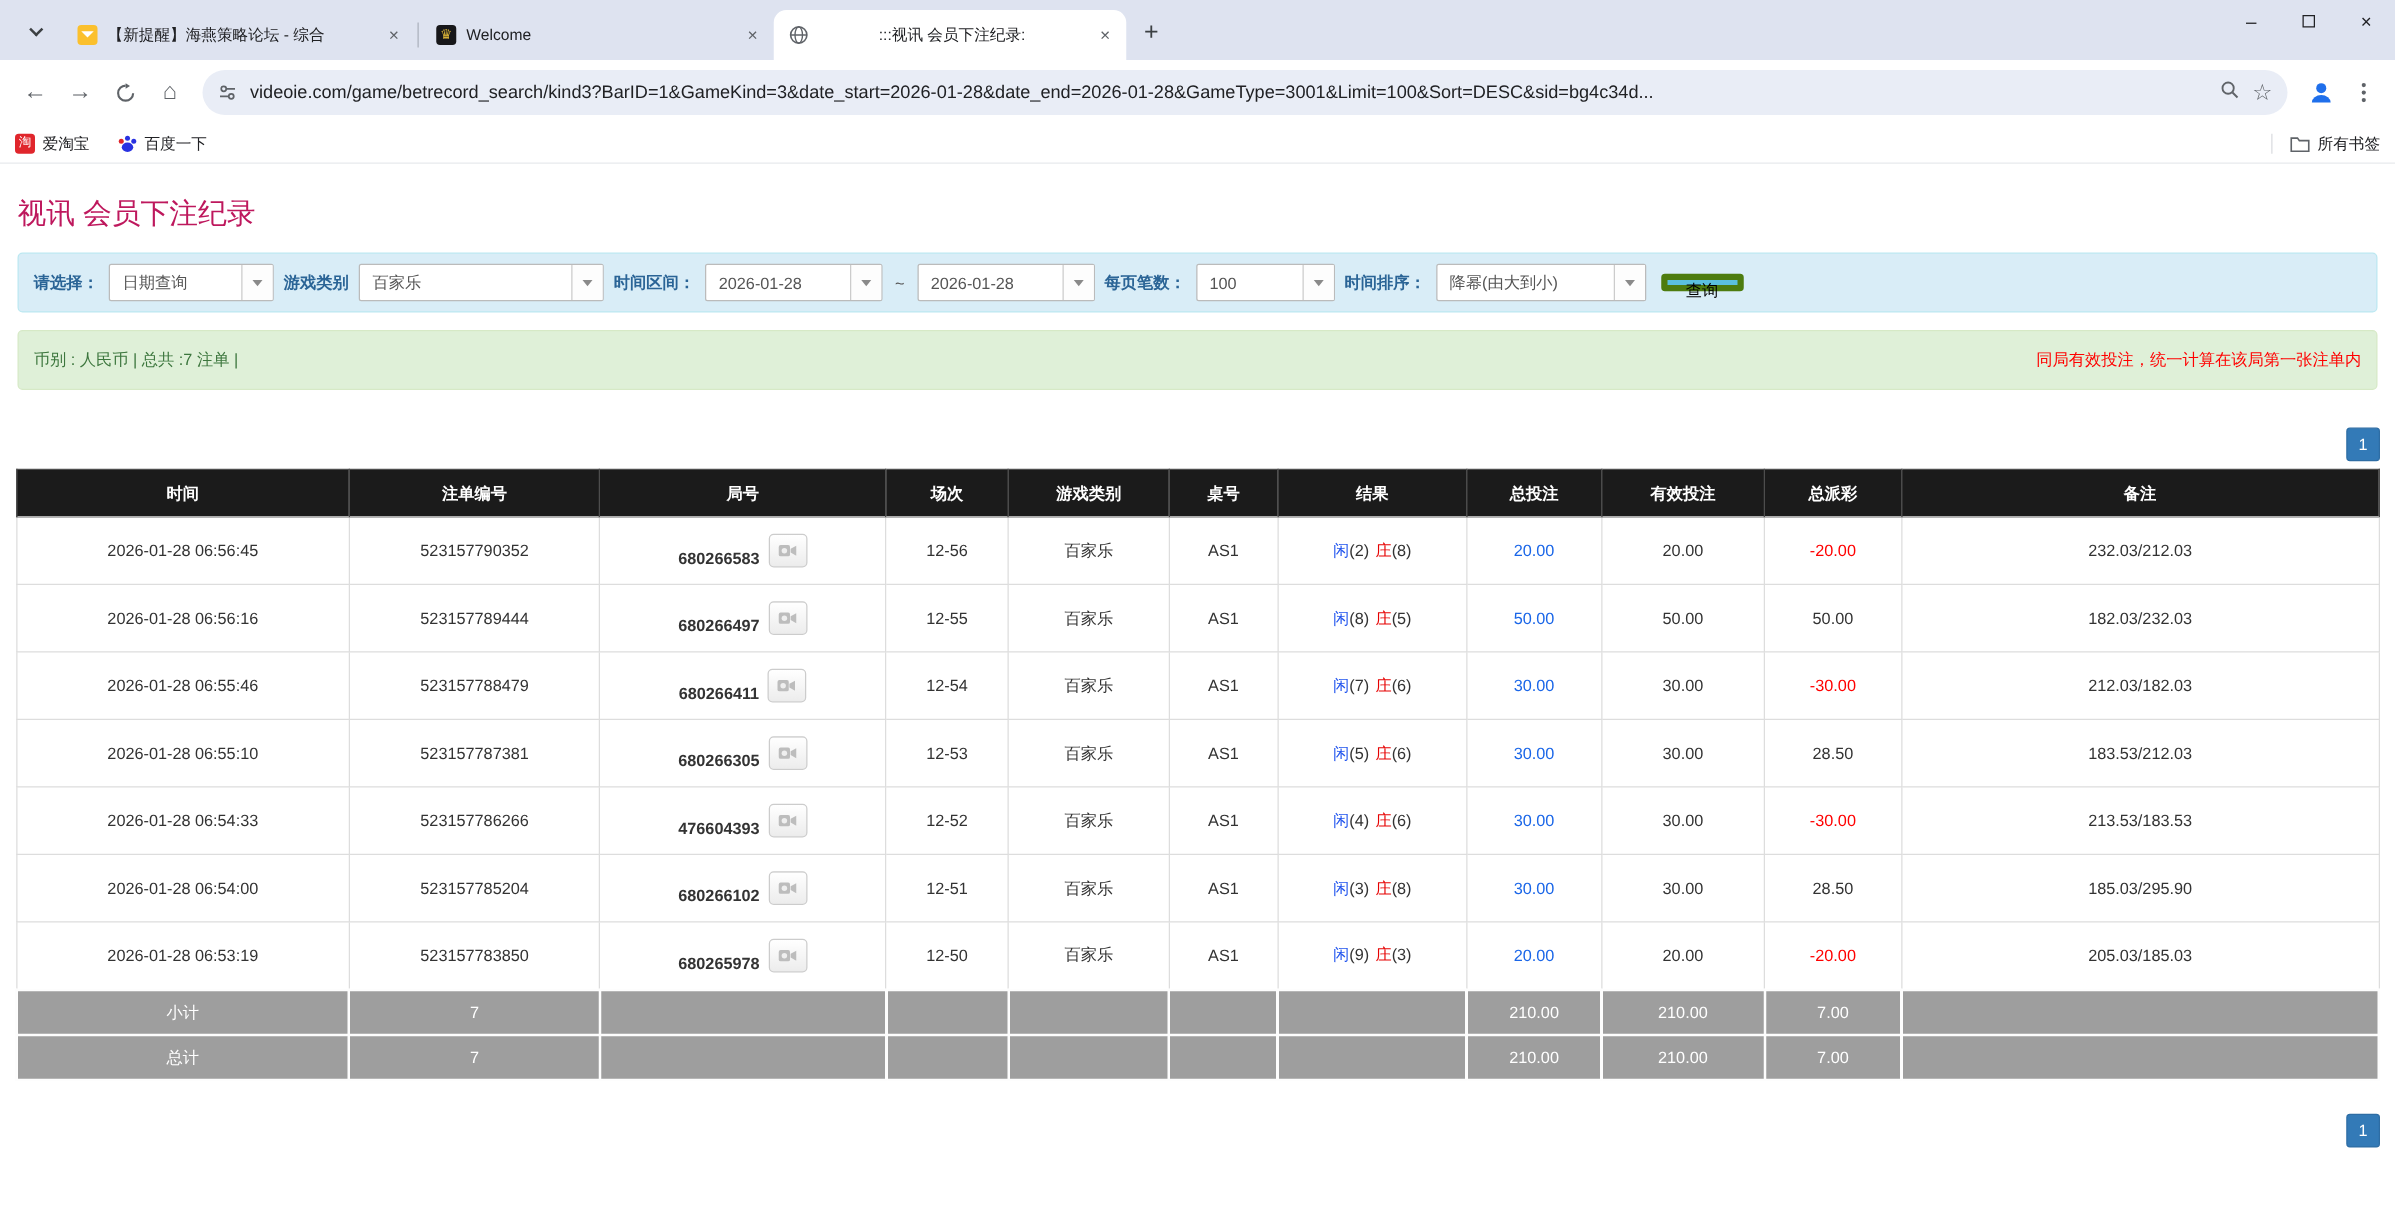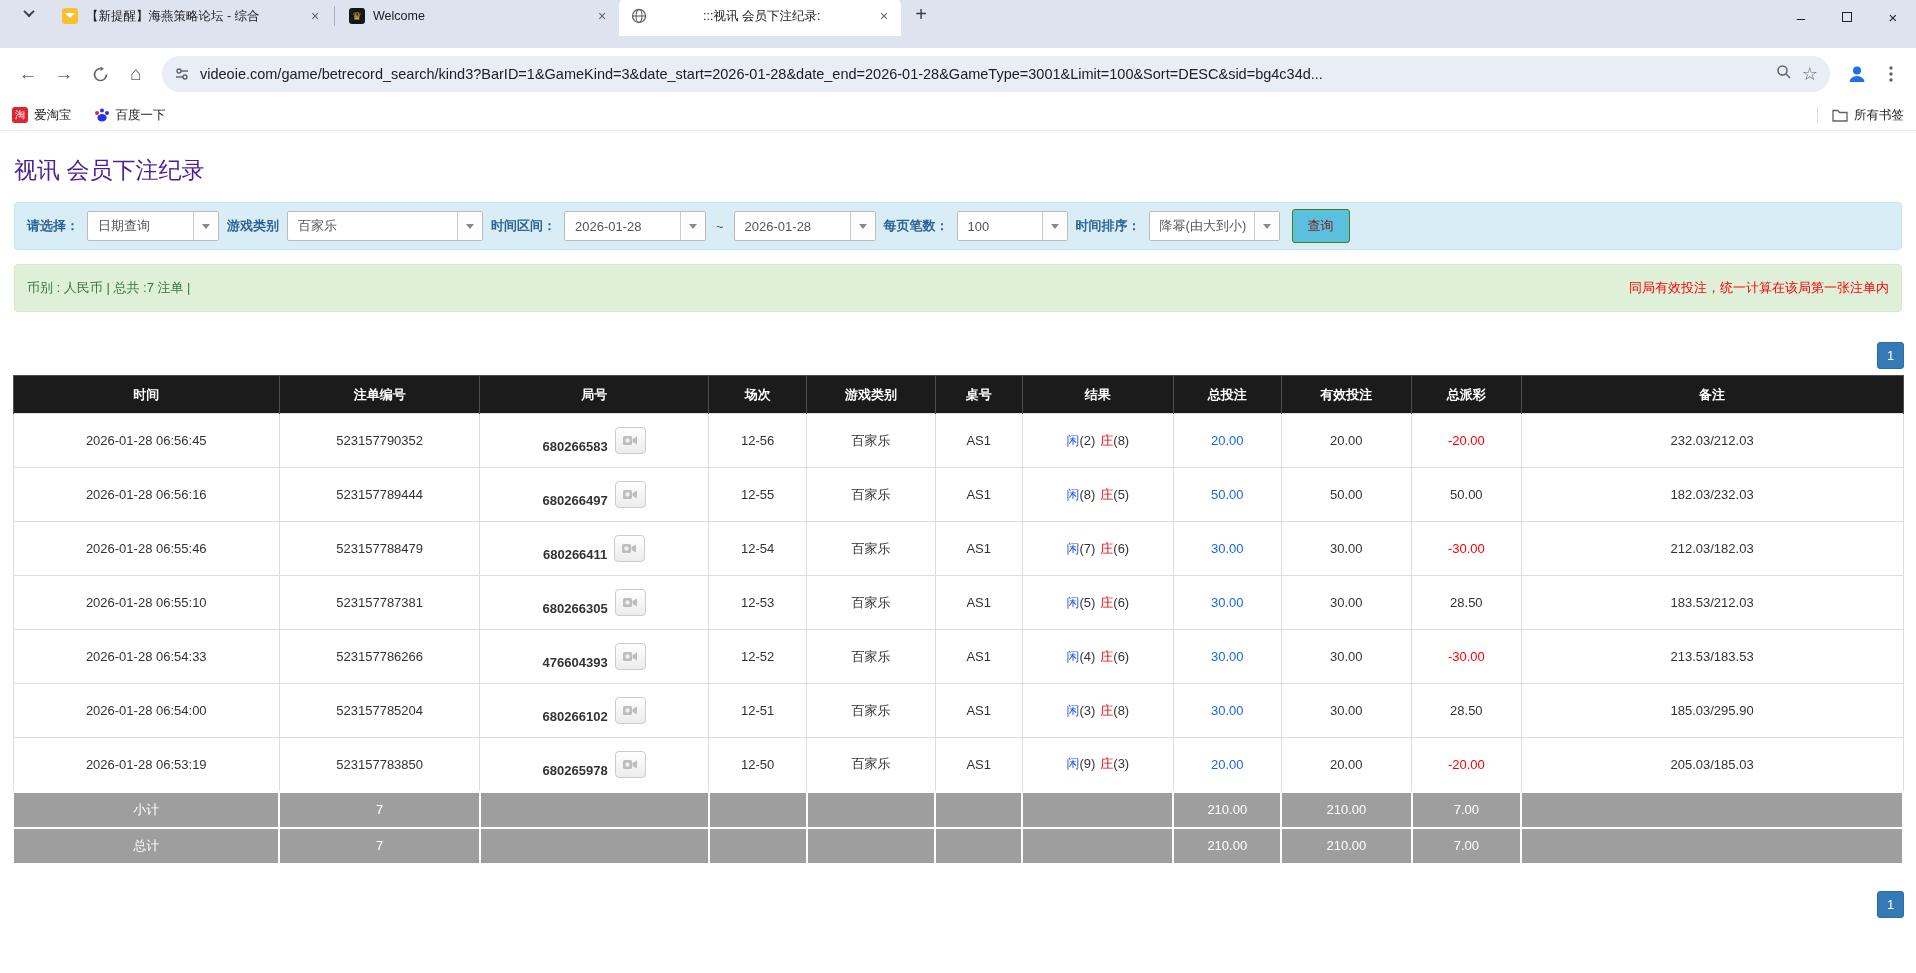--- a/index.html
+++ b/index.html
@@ -4,21 +4,21 @@
 <style>
   * { box-sizing: border-box; }
   html,body { margin:0; padding:0; }
   body {
     width:1916px; height:973px; overflow:hidden;
     font-family:"Liberation Sans", sans-serif;
     background:#ffffff; color:#333;
   }
 
   
-  .tabbar { height:48px; background:#dee3f0; display:flex; align-items:flex-end; padding:12px 6px; position:relative; }
+  .tabbar { height:48px; background:#dee3f0; display:flex; align-items:flex-end; padding:0 6px; position:relative; }
   .tab-search { width:30px; height:30px; border-radius:50%; margin:0 6px 8px 8px; display:flex; align-items:center; justify-content:center; cursor:pointer; }
   .chev { width:8px; height:8px; border-right:2px solid #3c4043; border-bottom:2px solid #3c4043; transform:rotate(45deg) translate(-1px,-1px); }
   .tab { width:282px; height:40px; display:flex; align-items:center; padding:0 8px 0 12px; border-radius:10px 10px 0 0; font-size:12.5px; color:#202124; cursor:pointer; }
   .tab.active { background:#ffffff;gap:48px; }
   .tab-title { flex:1; white-space:nowrap; overflow:hidden; }
   .tab-close { width:18px; height:18px; flex:none; border-radius:50%; display:flex; align-items:center; justify-content:center; font-size:14px; color:#5f6368; margin-left:6px; }
   .tab-sep { width:1px; height:20px; background:#8b919b; opacity:.6; margin:0 2px 10px; }
   .fav { width:16px; height:16px; flex:none; margin-right:8px; position:relative; }
   .fav-mail { background:#fbc02d; border-radius:3px; }
   .fav-mail .flap { position:absolute; left:3px; top:5px; width:0; height:0; border-left:5px solid transparent; border-right:5px solid transparent; border-top:5px solid #fff; }
@@ -40,31 +40,31 @@
 
   .bookmarks { height:31px; background:#fff; border-bottom:1px solid #e8eaed; display:flex; align-items:center; padding:0 12px; font-size:12.5px; color:#202124; }
   .bm-item { display:flex; align-items:center; margin-right:22px; cursor:pointer; }
   .bm-ic { width:16px; height:16px; margin-right:6px; flex:none; }
   .bm-taobao { background:#e0262c; border-radius:3px; color:#fff; font-size:10px; line-height:16px; text-align:center; }
   .bm-right { margin-left:auto; display:flex; align-items:center; cursor:pointer; }
   .bm-div { width:1px; height:16px; background:#dadce0; margin-right:14px; }
   .bm-right svg { margin-right:6px; }
 
   
-  .page-title { font-size:23px; font-weight:400; color:#4c1d95; margin:24px 0 16px 14px; }
+  .page-title { font-size:23px; font-weight:400; color:#be185d; margin:24px 0 16px 14px; }
 
   .filter-panel { margin:0 14px; height:48px; background:#d9edf7; border:1px solid #bce8f1; border-radius:4px; display:flex; align-items:center; padding:0 12px; gap:8px; font-size:13px; }
   .f-label { color:#2a6496; font-weight:bold; white-space:nowrap; }
   .tilde { color:#555; margin:0 2px; }
   .select { background:#fff; border:1px solid #bbb; border-radius:2px; height:30px; display:flex; align-items:center; cursor:pointer; }
   .select .val { flex:1; padding:0 10px; color:#555; white-space:nowrap; overflow:hidden; }
   .caret-box { width:25px; align-self:stretch; border-left:1px solid #ccc; background:#fdfdfd; display:flex; align-items:center; justify-content:center; flex:none; }
   .caret { width:0; height:0; border-left:4px solid transparent; border-right:4px solid transparent; border-top:5px solid #8a8a8a; }
-  .w-choice { width:132px; } .w-game { width:196px; } .w-date { width:142px; } .w-pp { width:111px; } .w-sort { width:131px; }
-  .btn-search { background:#5bc0de; border:1px solid #4d7c0f; color:#7f1d1d; border-radius:3px; height:34px; padding:0 15px; font-size:13px; margin-left:4px; cursor:pointer; font-family:inherit; }
+  .w-choice { width:132px; } .w-game { width:196px; } .w-date { width:142px; } .w-pp { width:111px; } .w-sort { width:168px; }
+  .btn-search { background:#5bc0de; border:5px solid #4d7c0f; color:#000000; border-radius:3px; height:14px; padding:0 15px; font-size:13px; margin-left:4px; cursor:pointer; font-family:inherit; }
 
   .infobar { margin:14px 14px 0; background:#dff0d8; border:1px solid #d6e9c6; border-radius:4px; padding:14px 12px; display:flex; justify-content:space-between; align-items:center; font-size:13px; }
   .infobar .left-text { color:#3c763d; }
   .infobar .right-text { color:#ff0000; }
 
   .pag-row { display:flex; justify-content:flex-end; margin:30px 12px 6px; }
   .pag-row.bottom { margin:26px 12px 0; }
   .page-btn { min-width:27px; height:27px; background:#337ab7; border:1px solid #2e6da4; border-radius:3px; color:#fff; font-size:13px; display:flex; align-items:center; justify-content:center; cursor:pointer; }
 
   table.bet-table { width:1892px; margin:0 12px; border-collapse:collapse; font-size:13px; color:#333; table-layout:fixed; }

